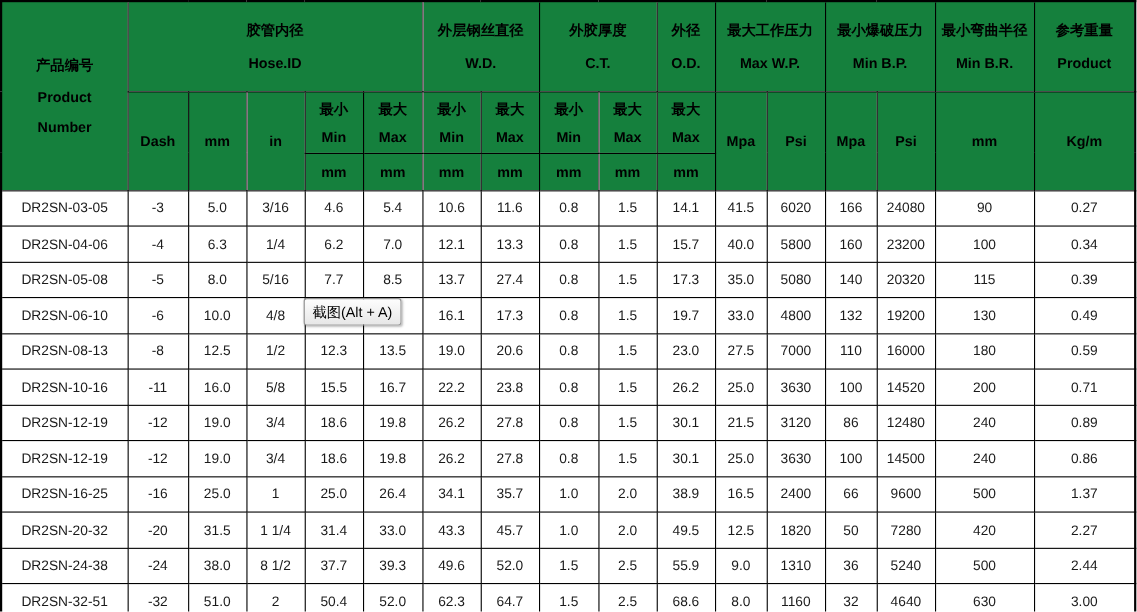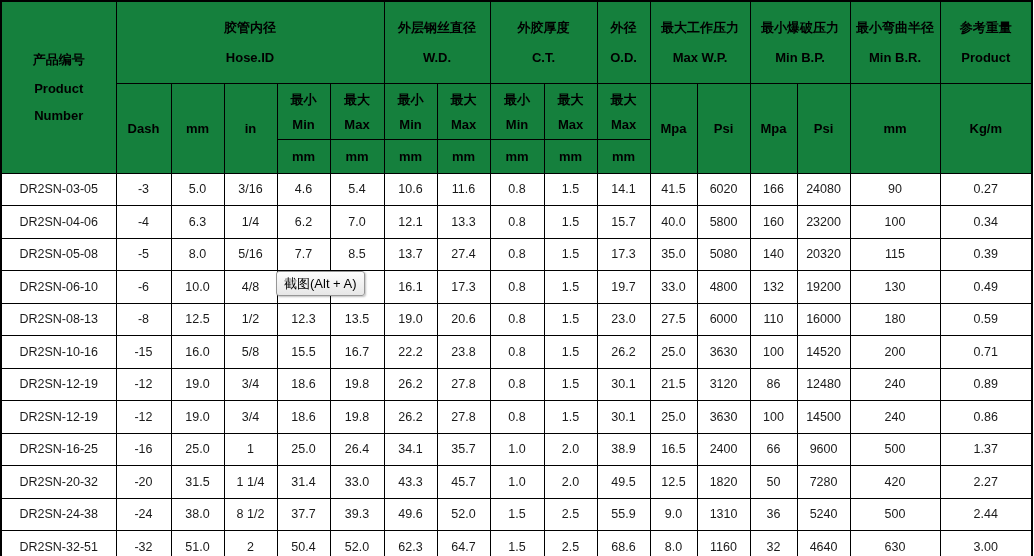--- a/index.html
+++ b/index.html
@@ -296,29 +296,29 @@
       <td>12.5</td>
       <td>1/2</td>
       <td>12.3</td>
       <td>13.5</td>
       <td>19.0</td>
       <td>20.6</td>
       <td>0.8</td>
       <td>1.5</td>
       <td>23.0</td>
       <td>27.5</td>
-      <td>6000</td>
+      <td>7000</td>
       <td>110</td>
       <td>16000</td>
       <td>180</td>
       <td>0.59</td>
     </tr>
         <tr>
       <td>DR2SN-10-16</td>
-      <td>-15</td>
+      <td>-11</td>
       <td>16.0</td>
       <td>5/8</td>
       <td>15.5</td>
       <td>16.7</td>
       <td>22.2</td>
       <td>23.8</td>
       <td>0.8</td>
       <td>1.5</td>
       <td>26.2</td>
       <td>25.0</td>

